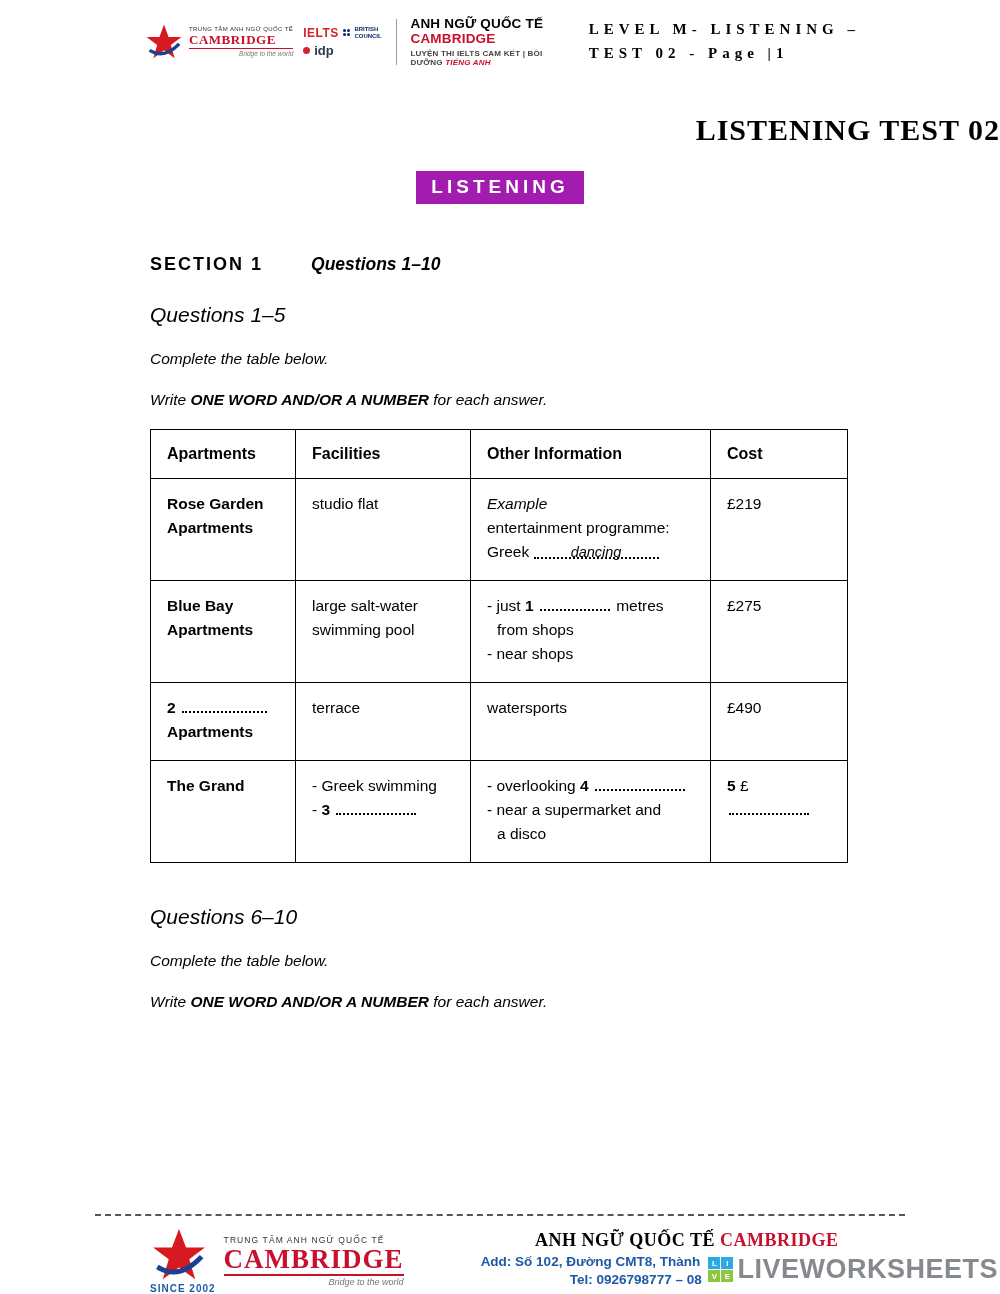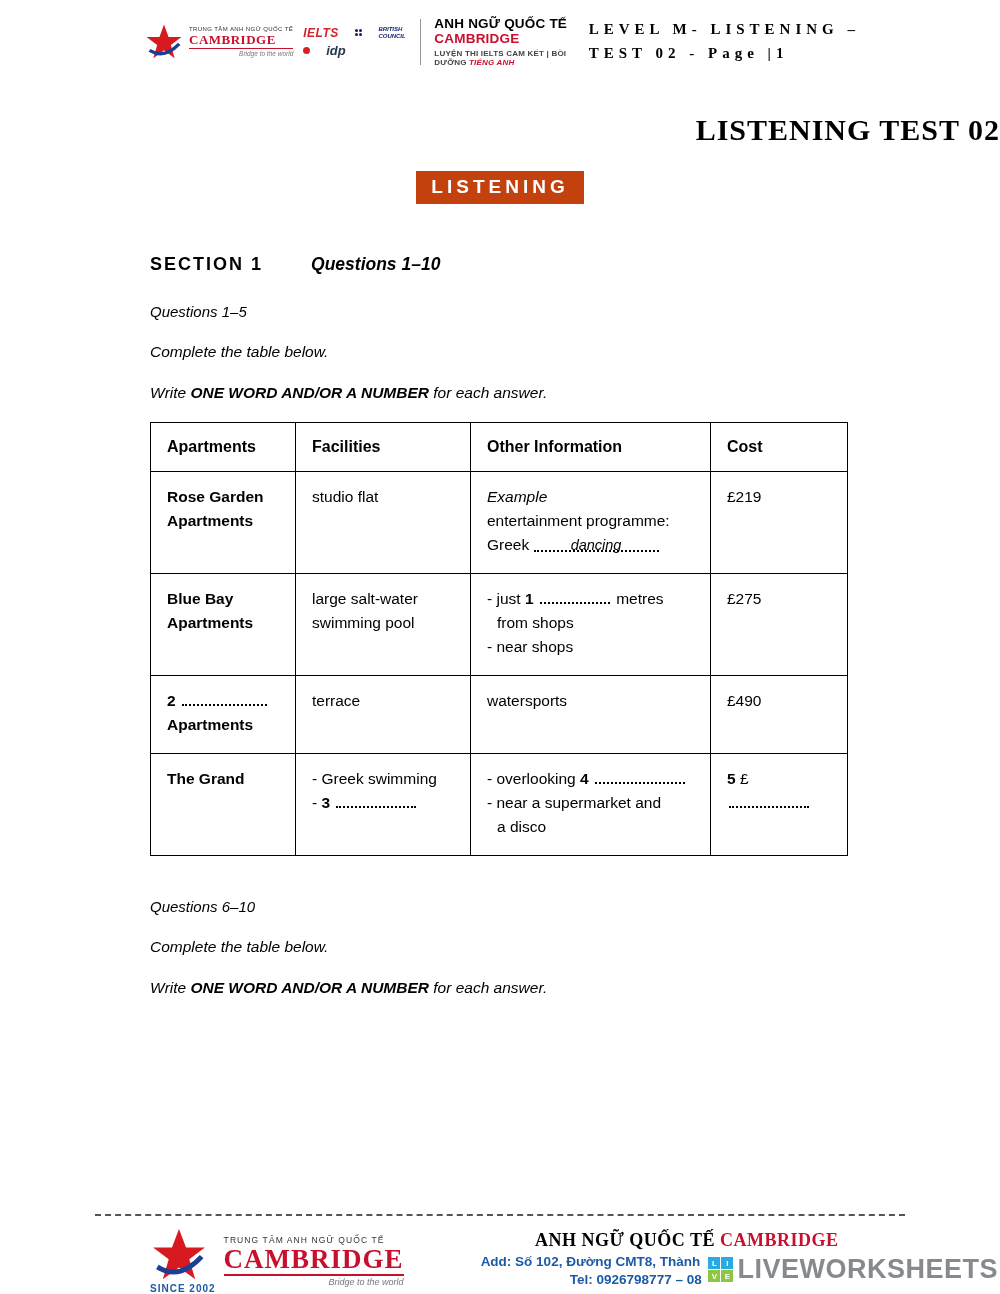--- a/index.html
+++ b/index.html
@@ -14,44 +14,44 @@
 
   
   .top-header { display:flex; align-items:center; padding:16px 140px 0 145px; gap:14px; }
   .logo-cluster { display:flex; align-items:center; gap:6px; }
   .star-wrap { display:flex; flex-direction:column; align-items:flex-start; }
   .logo-text-sm { display:flex; flex-direction:column; }
   .lt-top { font-size:6px; letter-spacing:.4px; color:#333; white-space:nowrap; }
   .lt-name { font-family:"Liberation Serif", serif; font-weight:bold; color:#c8102e; font-size:13px; letter-spacing:.5px; }
   .lt-tag { font-size:6.5px; font-style:italic; color:#777; border-top:1.5px solid #c8102e; padding-top:1px; text-align:right; }
   .partners { display:flex; flex-direction:column; gap:3px; margin-left:4px; }
-  .p-row { display:flex; align-items:center; gap:16px;font-style:italic; }
+  .p-row { display:flex; align-items:center; gap:4px; }
   .ielts { color:#d2232a; font-weight:bold; font-size:12px; letter-spacing:.5px; }
   .bc-dots { display:inline-grid; grid-template-columns:3px 3px; gap:1.5px; }
   .bc-dots i { width:3px; height:3px; border-radius:50%; background:#0b1f66; display:block; }
   .bc-text { font-size:6px; font-weight:bold; color:#0b1f66; line-height:1.1; }
   .idp-dot { width:7px; height:7px; border-radius:50%; background:#d2232a; display:inline-block; }
   .idp { font-size:13px; font-weight:bold; color:#283a4d; }
   .v-divider { width:1px; height:46px; background:#999; }
   .brand { display:flex; flex-direction:column; gap:3px; }
   .brand-l1 { font-weight:bold; font-size:13.5px; letter-spacing:.2px; }
   .brand-l1 .red { color:#c8102e; }
   .brand-l2 { font-size:8px; font-weight:bold; color:#444; letter-spacing:.2px; }
   .brand-l2 .red { color:#c8102e;font-style:italic; }
   .page-info { margin-left:auto; font-family:"Liberation Serif", serif; font-weight:bold; font-size:15px; letter-spacing:5px; line-height:1.55; white-space:nowrap; }
 
   
   .doc-title { margin-top:46px; text-align:right; font-family:"Liberation Serif", serif; font-weight:bold; font-size:30px; letter-spacing:1px; }
-  .badge { margin:24px auto 0; width:fit-content; background:#c2410c; color:#fff; font-weight:bold; font-size:19px; letter-spacing:4px; padding:5px 15px 6px; }
+  .badge { margin:24px auto 0; width:fit-content; background:#a21caf; color:#fff; font-weight:bold; font-size:19px; letter-spacing:4px; padding:5px 15px 6px; }
 
   
   .section-row { margin:50px 0 0 150px; display:flex; align-items:baseline; gap:48px; }
   .section-label { font-weight:bold; font-size:18px; letter-spacing:2px; }
   .section-range { font-weight:bold; font-style:italic; font-size:17.5px; }
-  .q-heading { margin:28px 0 0 150px; font-style:italic; font-size:15px; }
+  .q-heading { margin:28px 0 0 150px; font-style:italic; font-size:21px; }
   .instr { margin:23px 0 0 150px; font-style:italic; font-size:15.5px; }
   .instr .bi { font-weight:bold; }
 
   
   .q-table { margin:20px 0 0 150px; border-collapse:collapse; table-layout:fixed; width:697px; }
   .q-table col.c1 { width:145px; } .q-table col.c2 { width:175px; }
   .q-table col.c3 { width:240px; } .q-table col.c4 { width:137px; }
   .q-table th, .q-table td { border:1.5px solid #000; vertical-align:top; text-align:left; }
   .q-table th { padding:15px 16px; font-size:16px; }
   .q-table td { padding:13px 16px 16px; font-size:15.5px; line-height:1.55; }

